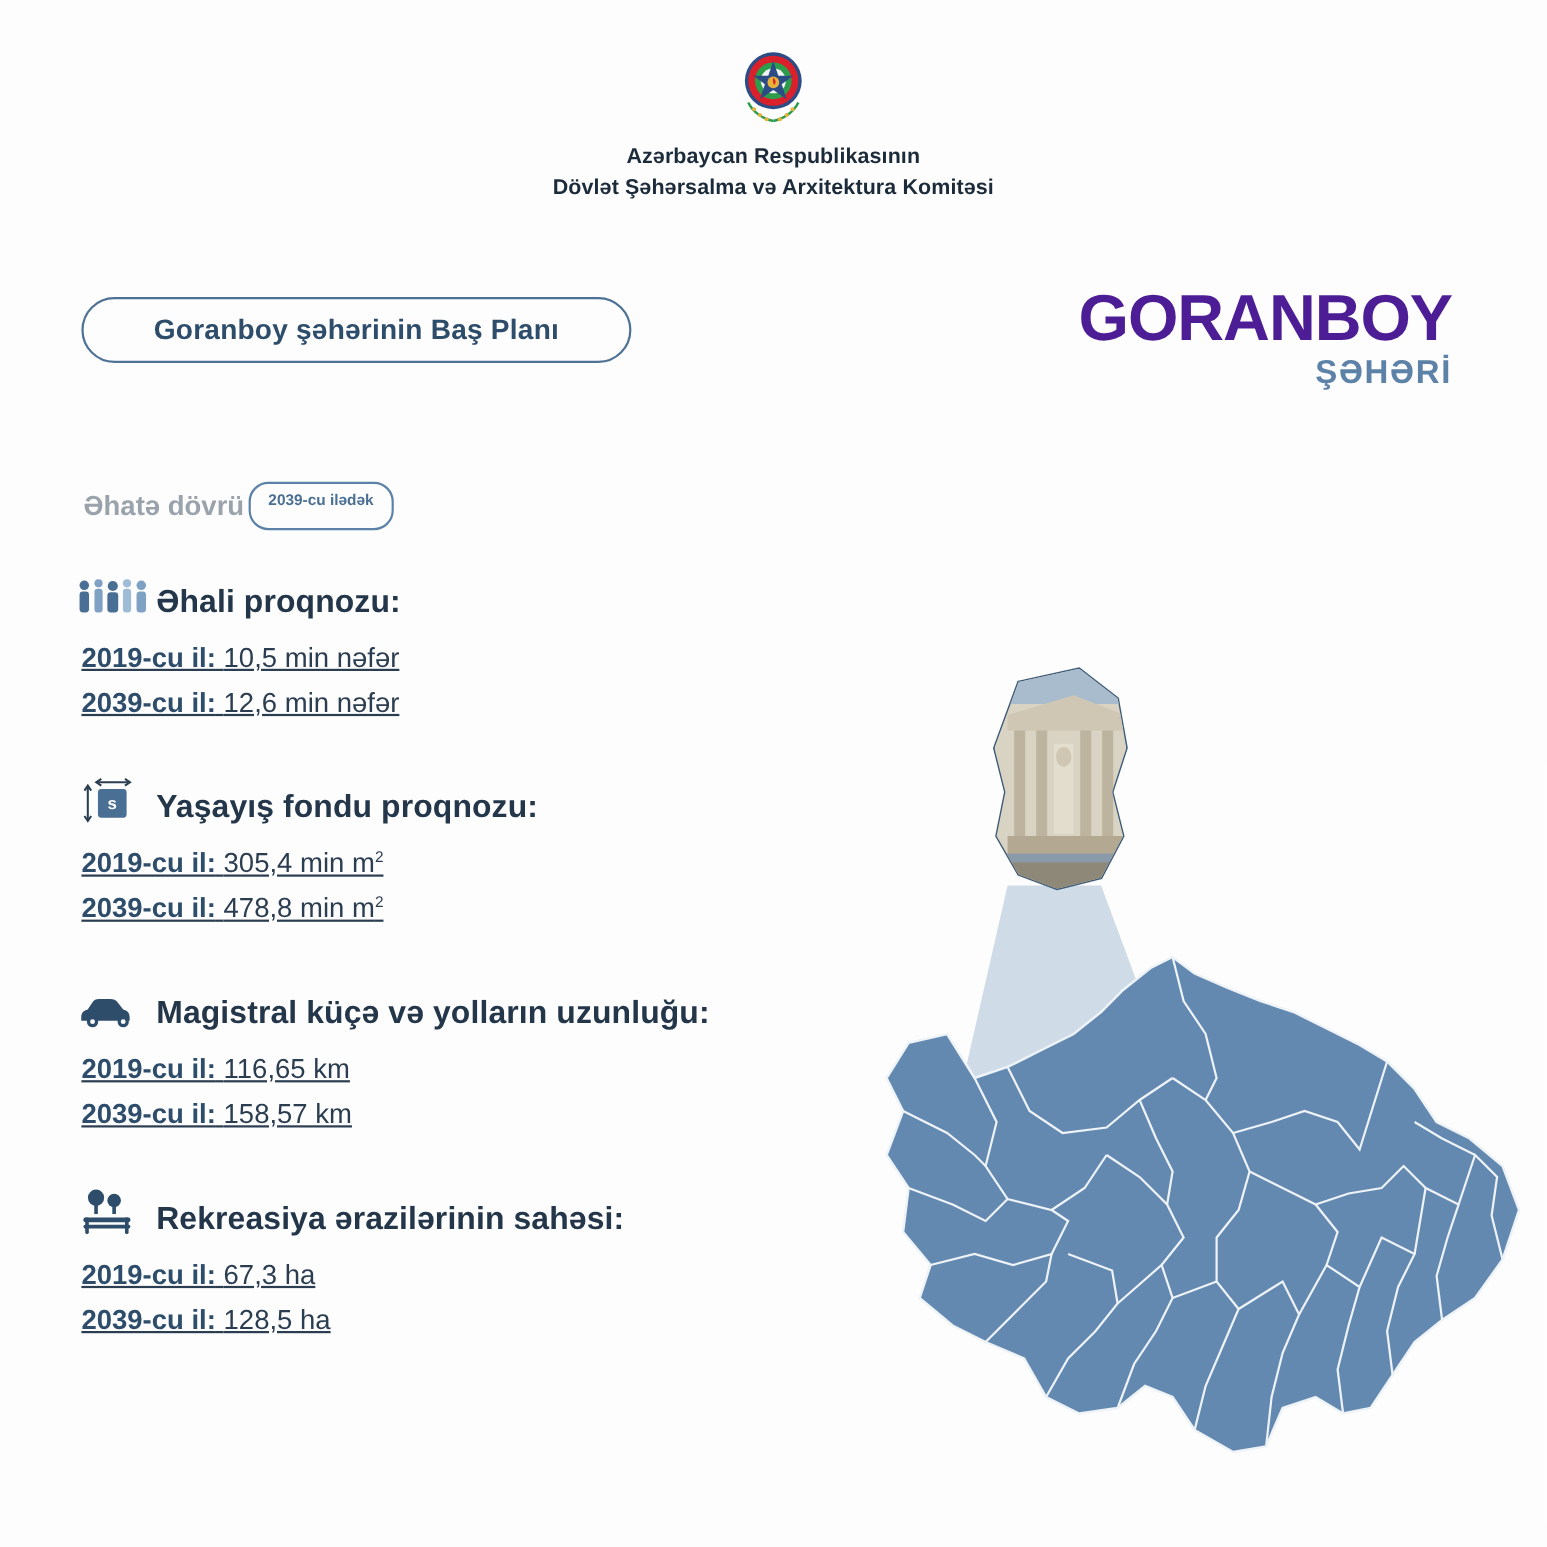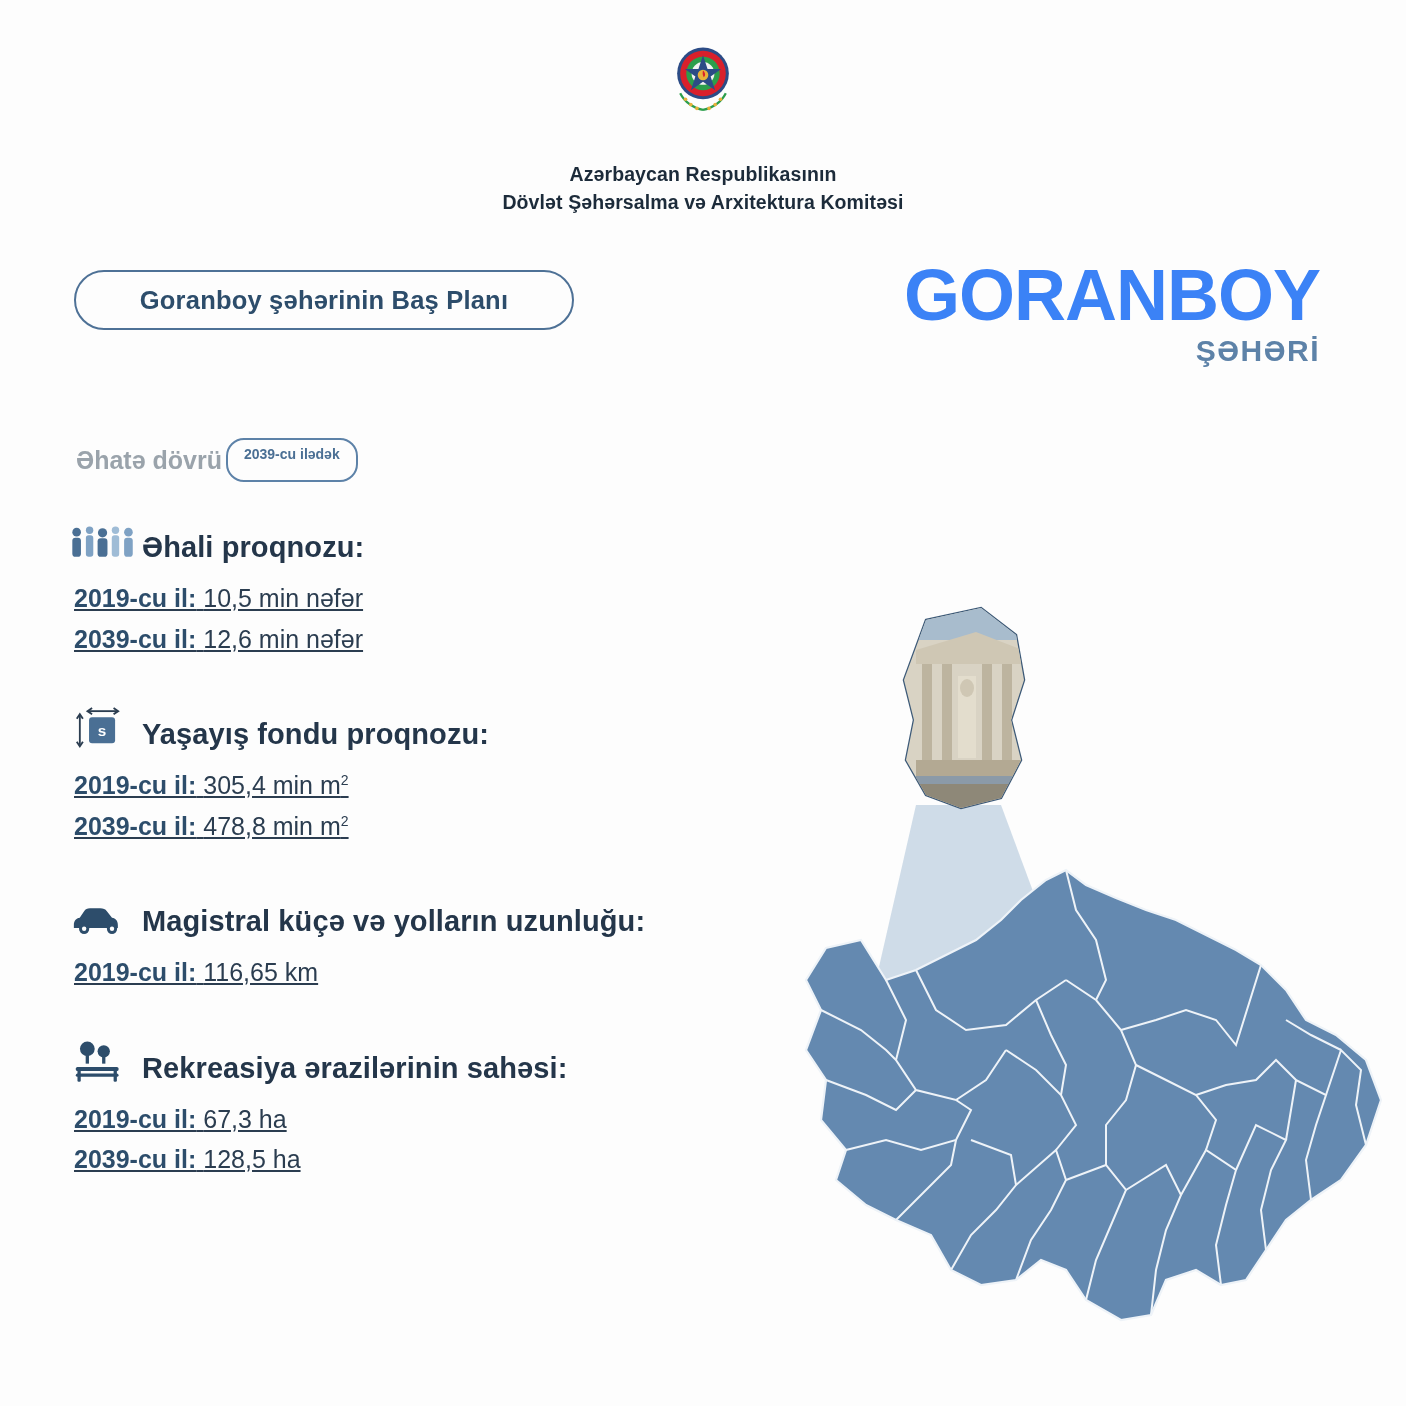--- a/index.html
+++ b/index.html
@@ -12,21 +12,21 @@
   .page {
     position: relative;
     width: 1406px; height: 1406px;
     background: #fdfdfd;
   }
 
   
   .header {
     position: absolute;
     top: 40px; left: 0; width: 100%;
-    display: flex; flex-direction: column; align-items: center; gap: 32px;
+    display: flex; flex-direction: column; align-items: center;
   }
   .emblem {
     width: 76px; height: 76px;
     position: relative;
   }
   .emblem svg { display: block; }
   .org-lines {
     margin-top: 12px;
     text-align: center;
     color: #1c2b3a;
@@ -52,25 +52,25 @@
     letter-spacing: .2px;
   }
 
   .city-name {
     position: absolute;
     right: 86px; top: 262px;
     text-align: right;
   }
   .city-name .big {
     display: block;
-    font-size: 72px;
+    font-size: 59px;
     line-height: .92;
     font-weight: bold;
     letter-spacing: -1px;
-    color: #3b82f6;
+    color: #4c1d95;
   }
   .city-name .sub {
     display: block;
     margin-top: 6px;
     font-size: 30px;
     font-weight: bold;
     letter-spacing: 1.5px;
     color: #5d82a8;
   }
 
@@ -268,20 +268,24 @@
             <circle cx="22" cy="35" r="3" fill="#fdfdfd"></circle>
             <circle cx="60" cy="35" r="7" fill="#2d4d6b"></circle>
             <circle cx="60" cy="35" r="3" fill="#fdfdfd"></circle>
           </svg>
         </div>
         <div class="stat-title">Magistral küçə və yolların uzunluğu:</div>
       </div>
       <div class="stat-row">
         <b>2019-cu il:</b>
         <span>116,65 km</span>
+      </div>
+      <div class="stat-row">
+        <b>2039-cu il:</b>
+        <span>158,57 km</span>
       </div>
     </div>
 
     <div class="stat">
       <div class="stat-head">
         <div class="stat-icon">
           <svg viewBox="0 0 70 56" width="60" height="46" aria-hidden="true">
             <g fill="#2d4d6b">
               <circle cx="22" cy="12" r="9"></circle>
                 <rect x="20" y="18" width="4" height="12"></rect>

